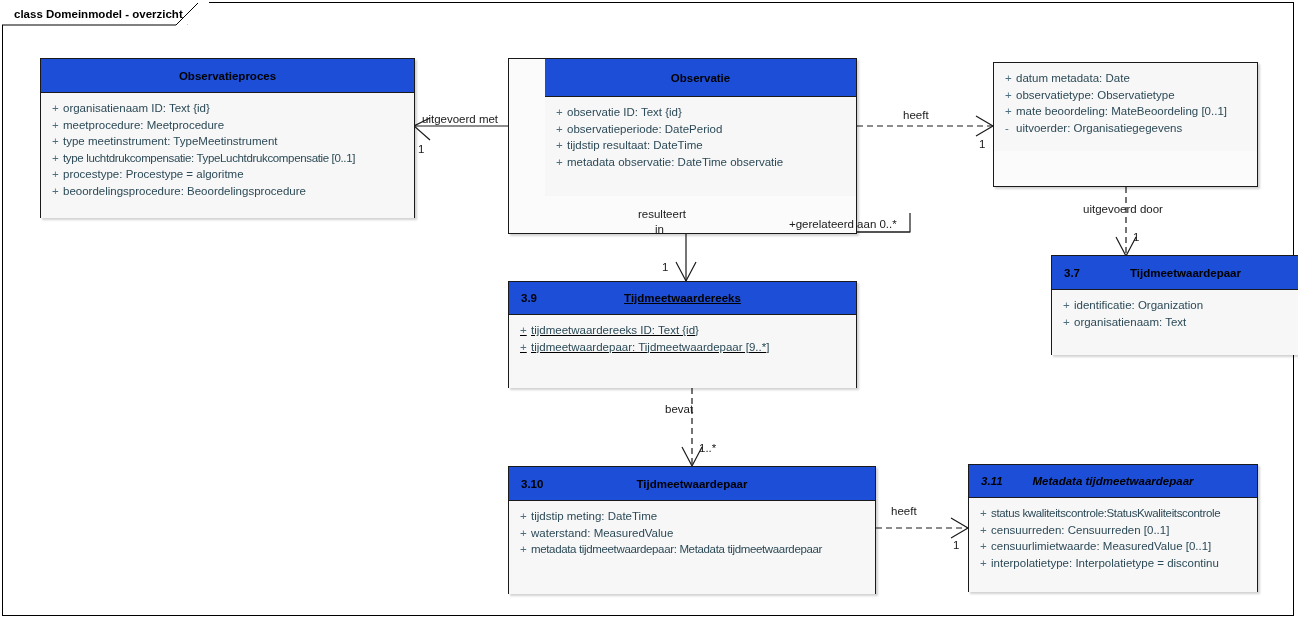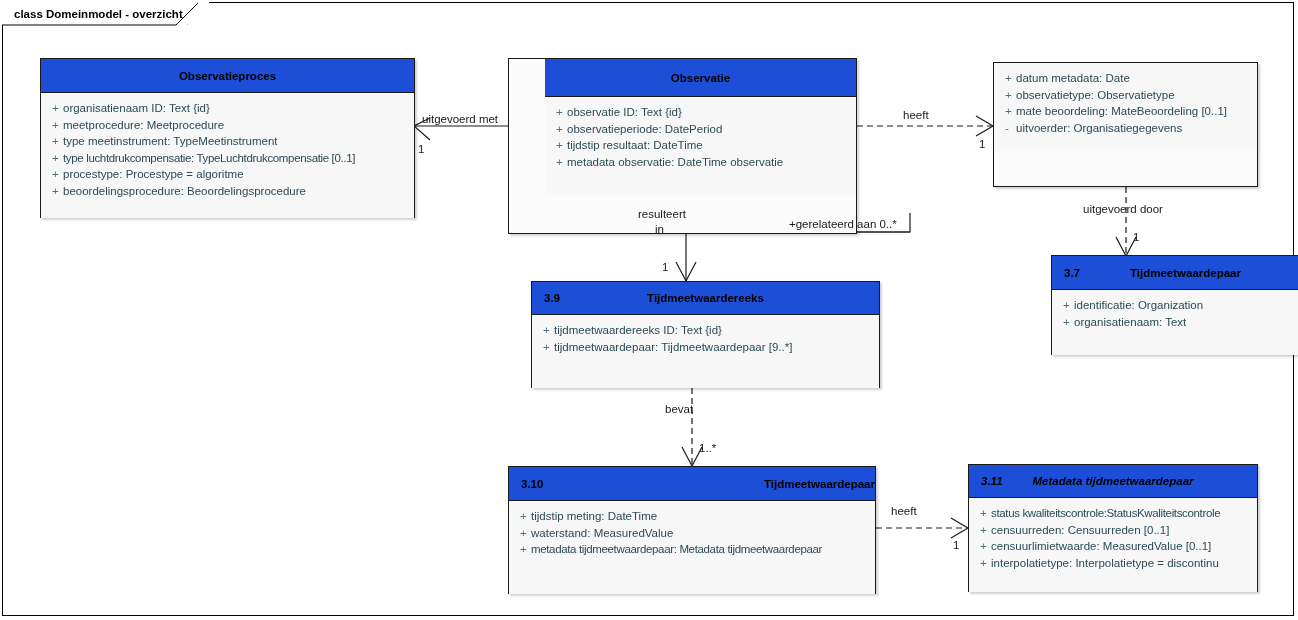--- a/index.html
+++ b/index.html
@@ -320,39 +320,39 @@
           <span class="vis">+</span>
           <span class="txt">identificatie: Organization</span>
         </div>
       <div class="attr">
           <span class="vis">+</span>
           <span class="txt">organisatienaam: Text</span>
         </div>
     </div>
   </div>
 
-  <div class="uml" style="left:531px; top:281px; width:349px; height:107px;">
+  <div class="uml" style="left:508px; top:281px; width:349px; height:107px;text-decoration:underline;">
     <div class="uml-head" style="height:33px;">
       <span class="uml-num">3.9</span>
       <span>Tijdmeetwaardereeks</span>
     </div>
     <div class="uml-body" style="height:73px;">
       <div class="attr">
           <span class="vis">+</span>
           <span class="txt">tijdmeetwaardereeks ID: Text {id}</span>
         </div>
       <div class="attr">
           <span class="vis">+</span>
           <span class="txt">tijdmeetwaardepaar: Tijdmeetwaardepaar [9..*]</span>
         </div>
     </div>
   </div>
 
   <div class="uml" style="left:508px; top:466px; width:368px; height:128px;">
-    <div class="uml-head" style="height:34px;justify-content:flex-end;">
+    <div class="uml-head" style="height:34px;">
       <span class="uml-num">3.10</span>
       <span>Tijdmeetwaardepaar</span>
     </div>
     <div class="uml-body" style="height:93px;">
       <div class="attr">
           <span class="vis">+</span>
           <span class="txt">tijdstip meting: DateTime</span>
         </div>
       <div class="attr">
           <span class="vis">+</span>

